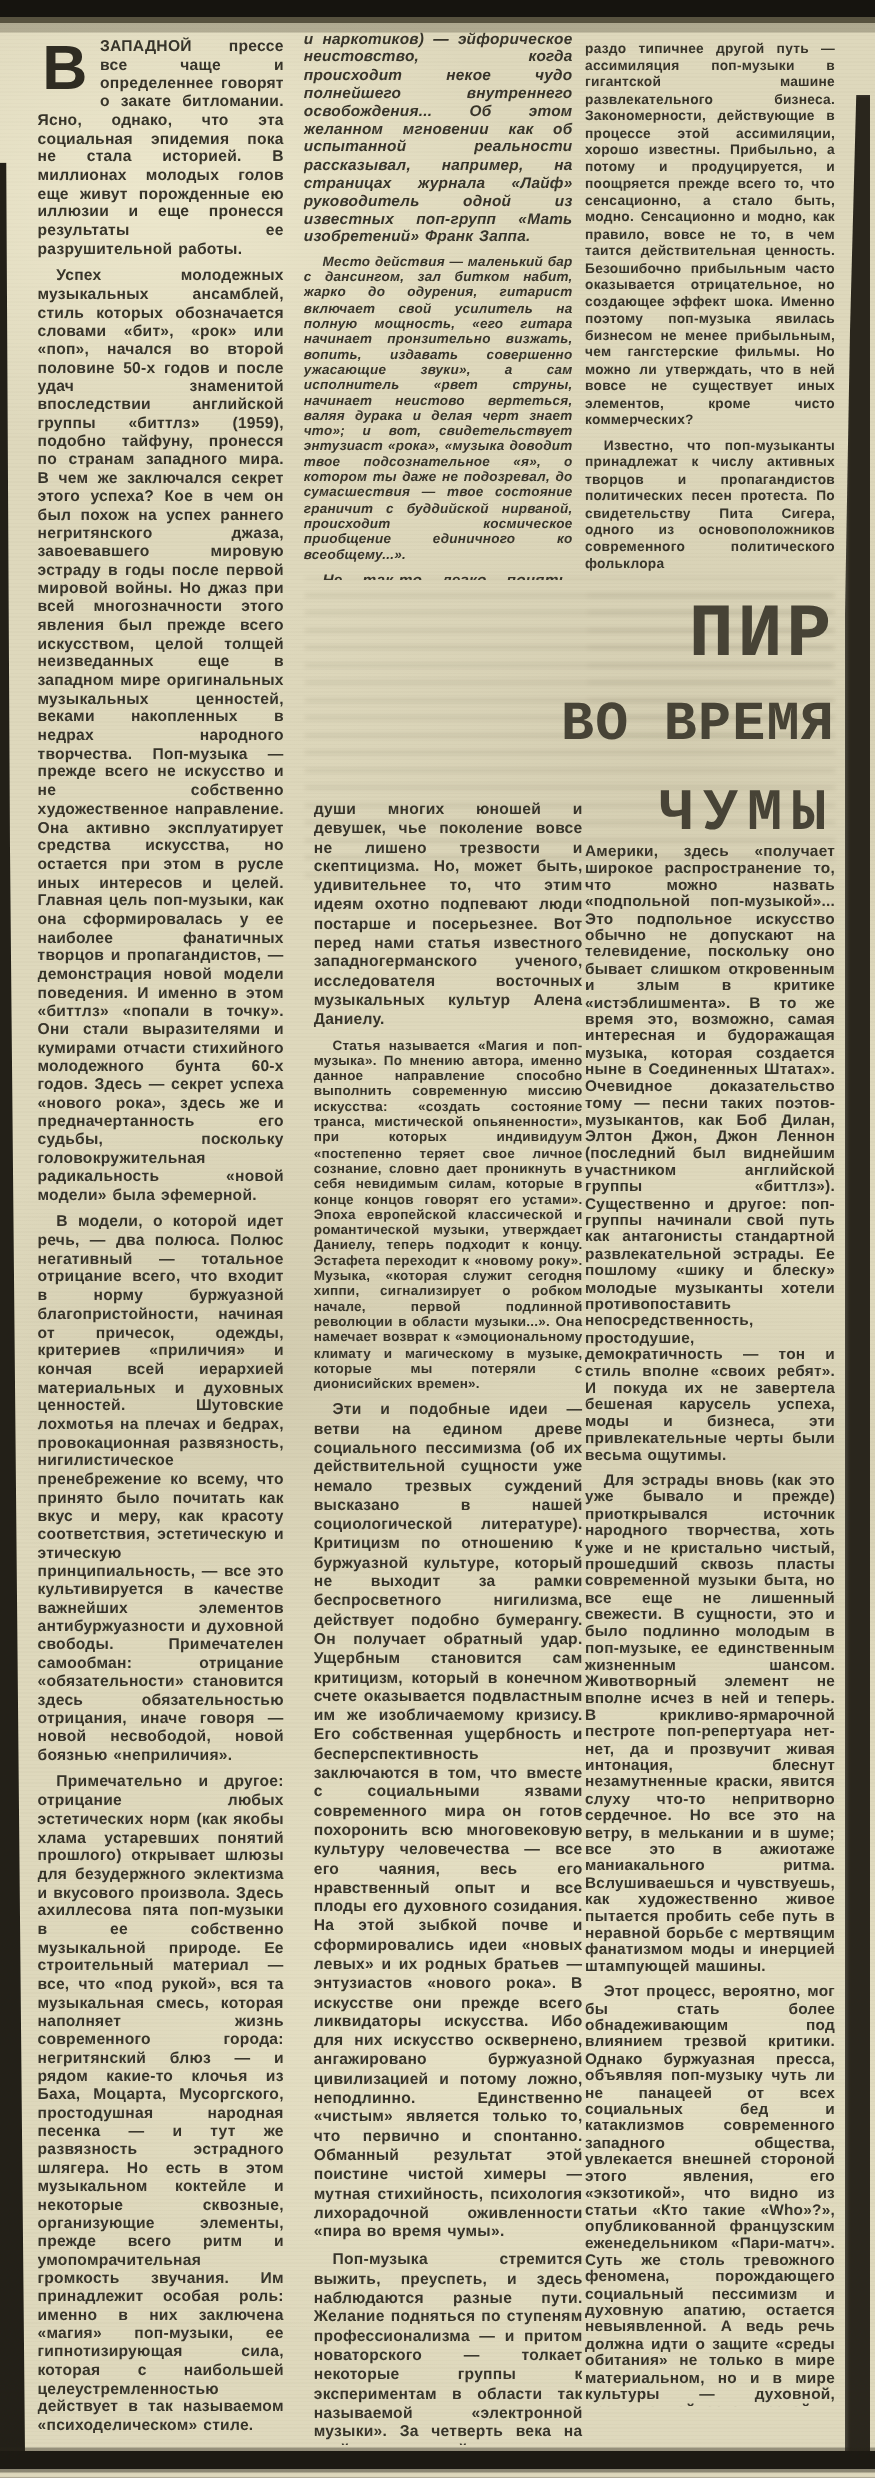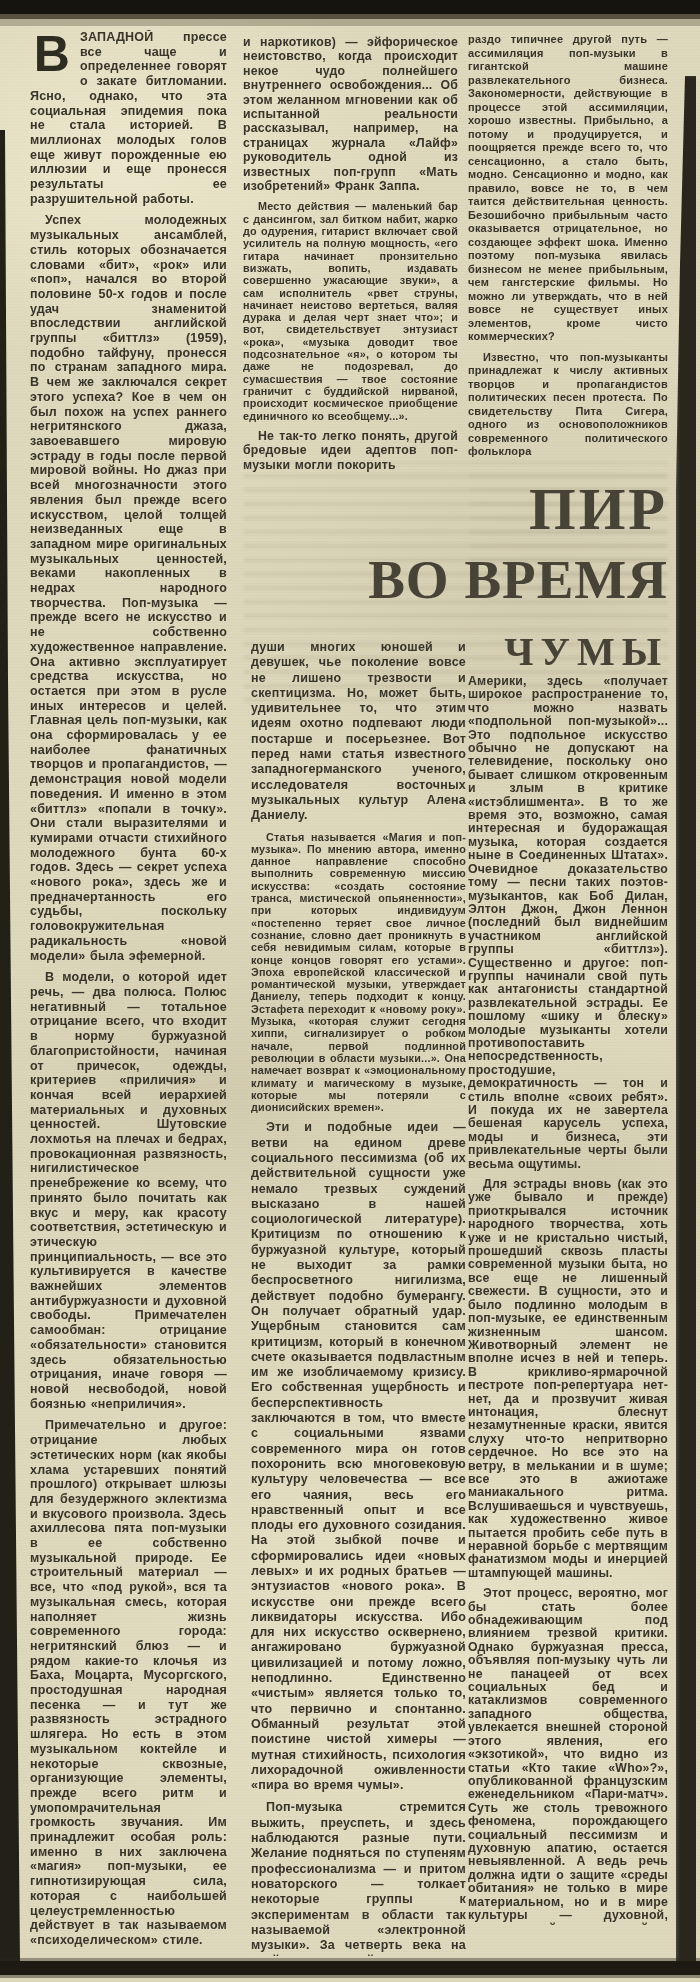--- a/index.html
+++ b/index.html
@@ -28,37 +28,37 @@
   
   .ghost{position:absolute;z-index:1;opacity:.55;filter:blur(1.6px);
     background:repeating-linear-gradient(0deg, rgba(95,88,66,.16) 0 4px, transparent 4px 14px);}
   
   .col{position:absolute;z-index:3;text-align:justify;color:#37342a;font-weight:bold;overflow:hidden;
     letter-spacing:.2px;word-spacing:1px;-webkit-hyphens:auto;hyphens:auto;}
   .col p{margin:0 0 7px 0;text-indent:15px;}
   .col p.cont{text-indent:0;}
   .col p.small{font-size:10.8px;line-height:12.3px;word-spacing:.5px;}
   .col1{left:30px;top:30px;width:197px;height:1926px;font-size:12.5px;line-height:14.7px;}
-  .col2top{left:243px;top:35px;width:215px;height:440px;font-size:12.3px;line-height:14.4px;}
+  .col2top{left:243px;top:24px;width:215px;height:440px;font-size:12.3px;line-height:14.4px;font-style:italic;}
   .col2bottom{left:251px;top:640px;width:215px;height:1316px;font-size:12.5px;line-height:15.3px;}
   .col3top{left:468px;top:33px;width:200px;height:432px;font-size:11px;line-height:13.5px;}
   .col3bottom{left:468px;top:675px;width:200px;height:1250px;font-size:12.3px;line-height:13.4px;}
   .dropcap{float:left;width:44px;font-size:50px;line-height:42px;margin:3px 6px 0 0;text-align:center;
     font-weight:bold;color:#2f2c22;}
   
   .byline{position:absolute;left:246px;top:497px;width:248px;z-index:4;text-align:center;
     color:#302d24;font-weight:bold;}
   .byline .name{font-size:20px;line-height:26px;letter-spacing:.5px;}
   .byline .role{font-size:17px;line-height:24px;letter-spacing:.3px;}
   
   .headline{position:absolute;left:296px;top:474px;width:372px;z-index:4;text-align:right;
-    font-family:Liberation Serif, serif;font-weight:bold;color:#474336;}
+    font-family:Liberation Mono, monospace;font-weight:bold;color:#474336;}
   .headline .t1{font-size:60px;line-height:70px;letter-spacing:3px;}
-  .headline .t2{font-size:55px;line-height:72px;letter-spacing:1px;text-align:right;}
-  .headline .t3{font-size:40px;line-height:72px;letter-spacing:7px;}
+  .headline .t2{font-size:44px;line-height:72px;letter-spacing:1px;text-align:right;}
+  .headline .t3{font-size:47px;line-height:72px;letter-spacing:7px;}
 </style>
 </head>
 <body>
 
 <div class="page">
 
   <div class="strip-top"></div>
   <div class="bar-left"></div>
   <div class="bar-right"></div>
   <div class="strip-bottom"></div>

